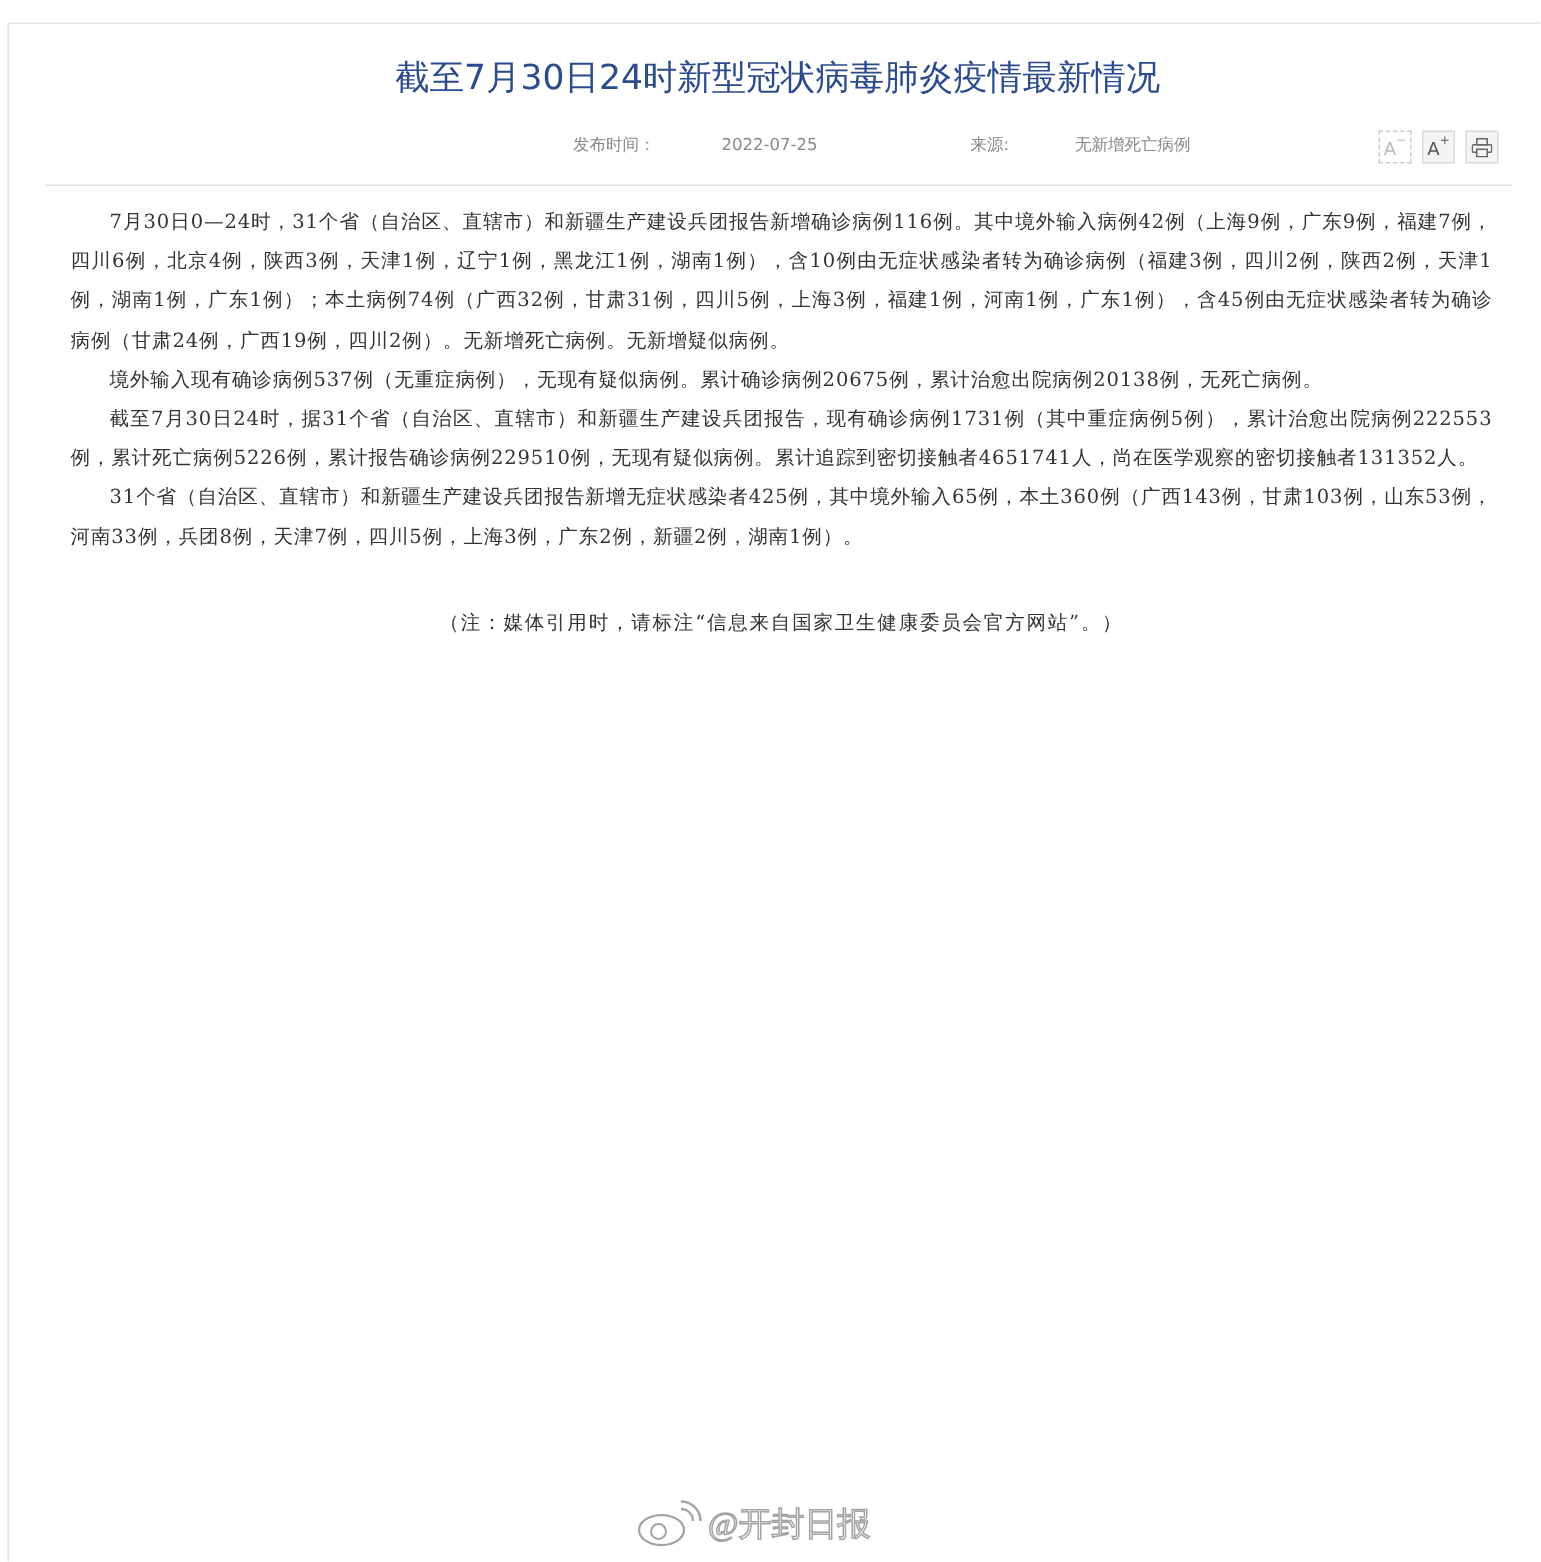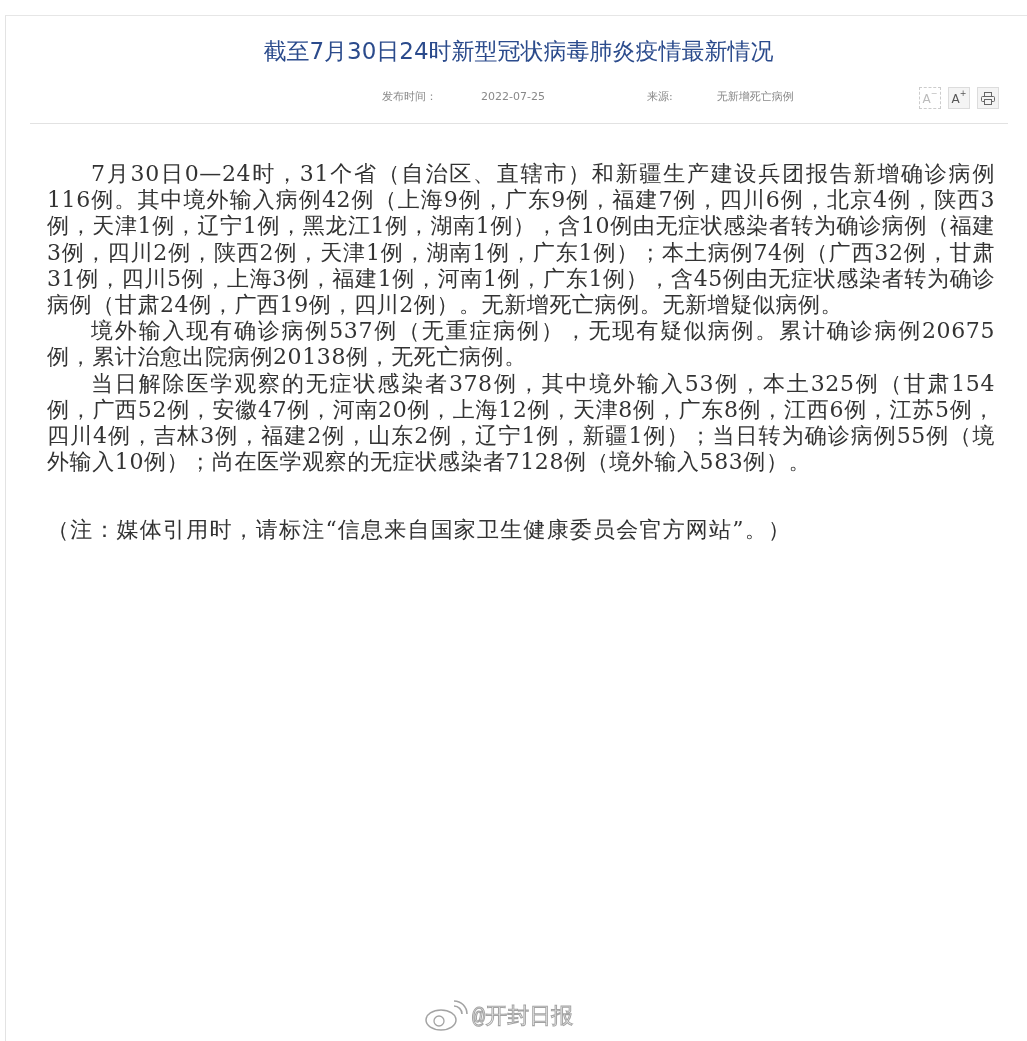--- a/index.html
+++ b/index.html
@@ -83,46 +83,46 @@
       position: absolute;
       left: 30px;
       top: 123px;
       width: 978px;
       height: 1px;
       background: #e2e2e2;
     }
     .article-body {
       position: absolute;
       left: 47px;
-      top: 161px;
+      top: 136px;
       width: 948px;
-      font-size: 22px;
+      font-size: 13px;
       line-height: 26.2px;
       color: #333333;
       text-align: justify;
       letter-spacing: 0.6px;
     }
     .article-body p {
       margin: 0;
       text-indent: 2em;
     }
     .article-body p.note {
       text-indent: 0;
-      text-align: left;
-      margin-top: 42px;
+      text-align: center;
+      margin-top: 31px;
       letter-spacing: 1.2px;
     }
     .watermark {
       position: absolute;
       left: 424px;
       top: 1000px;
       display: flex;
       align-items: center;
       gap: 4px;
-      font-family: Liberation Mono, monospace;
+      font-family: Liberation Serif, serif;
       font-size: 22px;
       color: #ffffff;
       -webkit-text-stroke: 1px #9a9a9a;
       opacity: 0.9;
     }
     .watermark svg { display: block; }
   </style>
 </head>
 <body>
 
@@ -148,21 +148,22 @@
       <rect x="3.5" y="7.5" width="7" height="5" fill="#f4f4f4" stroke="#666" stroke-width="1"></rect>
     </svg>
   </div>
 </div>
 
 <div class="divider"></div>
 
 <div class="article-body">
   <p>7月30日0—24时，31个省（自治区、直辖市）和新疆生产建设兵团报告新增确诊病例116例。其中境外输入病例42例（上海9例，广东9例，福建7例，四川6例，北京4例，陕西3例，天津1例，辽宁1例，黑龙江1例，湖南1例），含10例由无症状感染者转为确诊病例（福建3例，四川2例，陕西2例，天津1例，湖南1例，广东1例）；本土病例74例（广西32例，甘肃31例，四川5例，上海3例，福建1例，河南1例，广东1例），含45例由无症状感染者转为确诊病例（甘肃24例，广西19例，四川2例）。无新增死亡病例。无新增疑似病例。</p>
   <p>境外输入现有确诊病例537例（无重症病例），无现有疑似病例。累计确诊病例20675例，累计治愈出院病例20138例，无死亡病例。</p>
-  <p>当日解除医学观察的无症状感染者378例，其中境外输入53例，本土325例（甘肃154例，广西52例，安徽47例，河南20例，上海12例，天津8例，广东8例，江西6例，江苏5例，四川4例，吉林3例，福建2例，山东2例，辽宁1例，新疆1例）；当日转为确诊病例55例（境外输入10例）；尚在医学观察的无症状感染者7128例（境外输入583例）。</p>
+  <p>截至7月30日24时，据31个省（自治区、直辖市）和新疆生产建设兵团报告，现有确诊病例1731例（其中重症病例5例），累计治愈出院病例222553例，累计死亡病例5226例，累计报告确诊病例229510例，无现有疑似病例。累计追踪到密切接触者4651741人，尚在医学观察的密切接触者131352人。</p>
+  <p>31个省（自治区、直辖市）和新疆生产建设兵团报告新增无症状感染者425例，其中境外输入65例，本土360例（广西143例，甘肃103例，山东53例，河南33例，兵团8例，天津7例，四川5例，上海3例，广东2例，新疆2例，湖南1例）。</p>
   <p class="note">（注：媒体引用时，请标注“信息来自国家卫生健康委员会官方网站”。）</p>
 </div>
 
 <div class="watermark">
   <svg width="44" height="32" viewBox="0 0 44 32">
     <ellipse cx="17" cy="20" rx="15" ry="10" fill="#fff" stroke="#9a9a9a" stroke-width="1.5"></ellipse>
     <circle cx="15" cy="21" r="5" fill="none" stroke="#9a9a9a" stroke-width="1.3"></circle>
     <path d="M30 6 a8 8 0 0 1 8 8" fill="none" stroke="#9a9a9a" stroke-width="1.6"></path>
     <path d="M30 1 a13 13 0 0 1 13 13" fill="none" stroke="#9a9a9a" stroke-width="1.6"></path>
   </svg>

